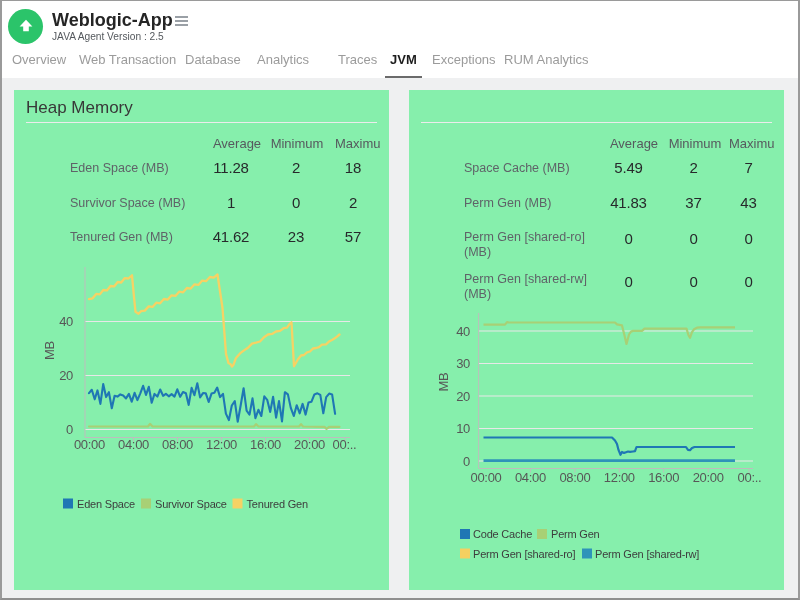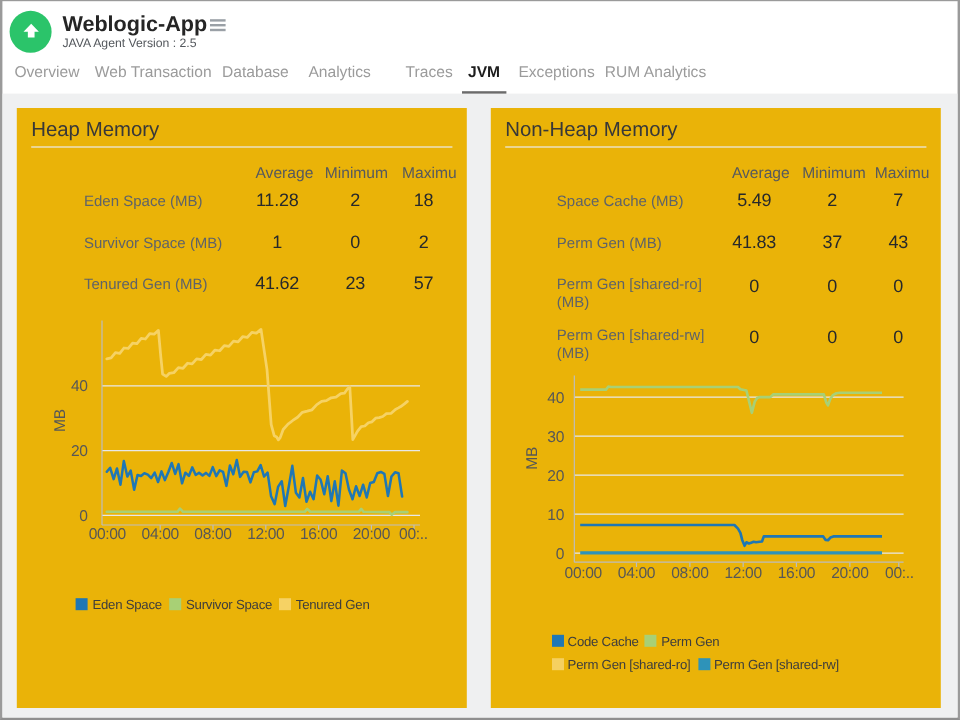--- a/index.html
+++ b/index.html
@@ -1,21 +1,21 @@
 <!DOCTYPE html>
 <html><head>
 <meta charset="utf-8">
 <style>
 * { margin:0; padding:0; box-sizing:border-box; }
 html,body { width:800px; height:600px; overflow:hidden; }
 body { font-family:"Liberation Sans", sans-serif; position:relative; background:#fff;
   border-top:1px solid #9a9a9a; border-left:2px solid #9a9a9a; border-right:2px solid #9a9a9a; border-bottom:2px solid #8f8f8f; }
 .abs { position:absolute; }
 .graybg { left:0; top:77px; width:796px; height:520px; background:#eff0f1; }
-.panel { width:375px; height:500px; top:89px; background:#eab308; overflow:hidden; }
+.panel { width:375px; height:500px; top:89px; background:#86efac; overflow:hidden; }
 .p-left { left:12px; }
 .p-right { left:407px; }
 .ptitle { font-size:17px; color:#383838; }
 .hairline { height:1px; background:#ececec; }
 .th { font-size:13px; color:#56595e; white-space:nowrap; }
 .lbl { font-size:12.5px; color:#5f6368; white-space:nowrap; }
 .val { font-size:15px; color:#27292b; letter-spacing:-0.2px; white-space:nowrap; }
 .ctr { transform:translateX(-50%); }
 .tabs { font-size:13px; color:#9b9b9b; white-space:nowrap; }
 .tabs span { position:absolute; white-space:nowrap; }
@@ -112,21 +112,20 @@
     <rect x="49" y="408.5" width="10" height="10" fill="#1f77b4"></rect>
     <text class="leg" x="63" y="417.5">Eden Space</text>
     <rect x="127" y="408.5" width="10" height="10" fill="#a8d075"></rect>
     <text class="leg" x="141" y="417.5">Survivor Space</text>
     <rect x="218.5" y="408.5" width="10" height="10" fill="#f6d264"></rect>
     <text class="leg" x="232.5" y="417.5">Tenured Gen</text>
   </svg>
 </div>
 
 <div class="abs panel p-right">
-  <div class="abs ptitle" style="left:12px; top:8px;">Non-Heap Memory</div>
   <div class="abs hairline" style="left:12px; top:32px; width:351px;"></div>
   <div class="abs th ctr" style="left:225px; top:46px;">Average</div>
   <div class="abs th ctr" style="left:286px; top:46px;">Minimum</div>
   <div class="abs th" style="left:320px; top:46px; width:46px; overflow:hidden;">Maximum</div>
 
   <div class="abs lbl" style="left:55px; top:71px;">Space Cache (MB)</div>
   <div class="abs val ctr" style="left:219.5px; top:69px;">5.49</div>
   <div class="abs val ctr" style="left:284.5px; top:69px;">2</div>
   <div class="abs val ctr" style="left:339.5px; top:69px;">7</div>
 

